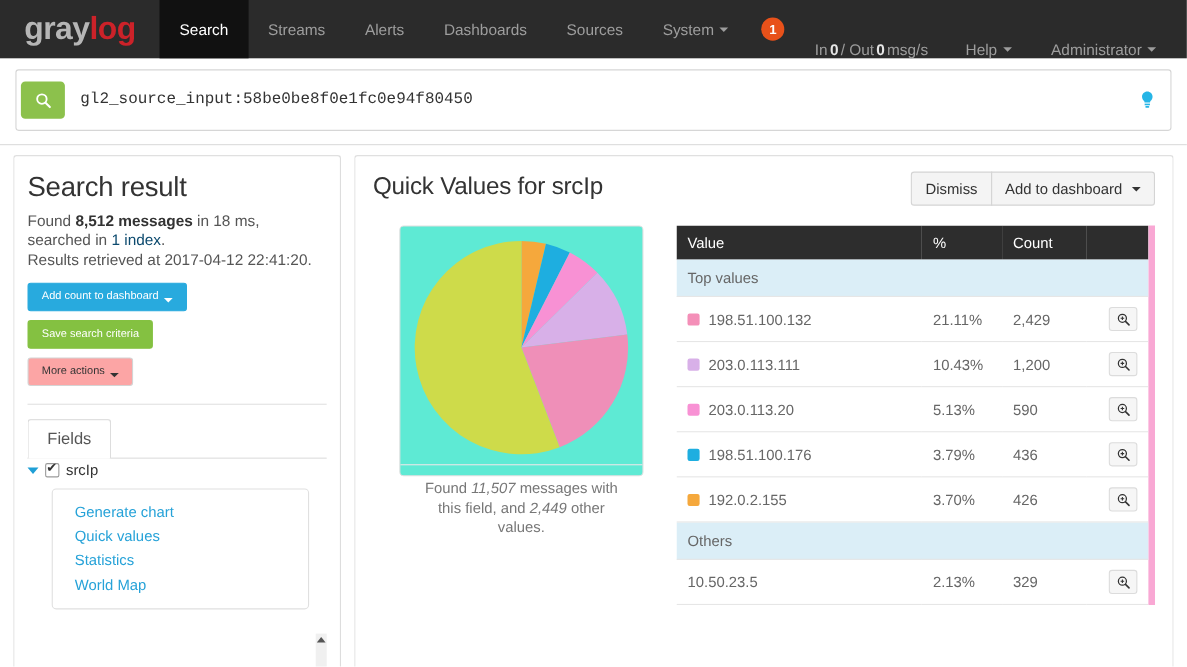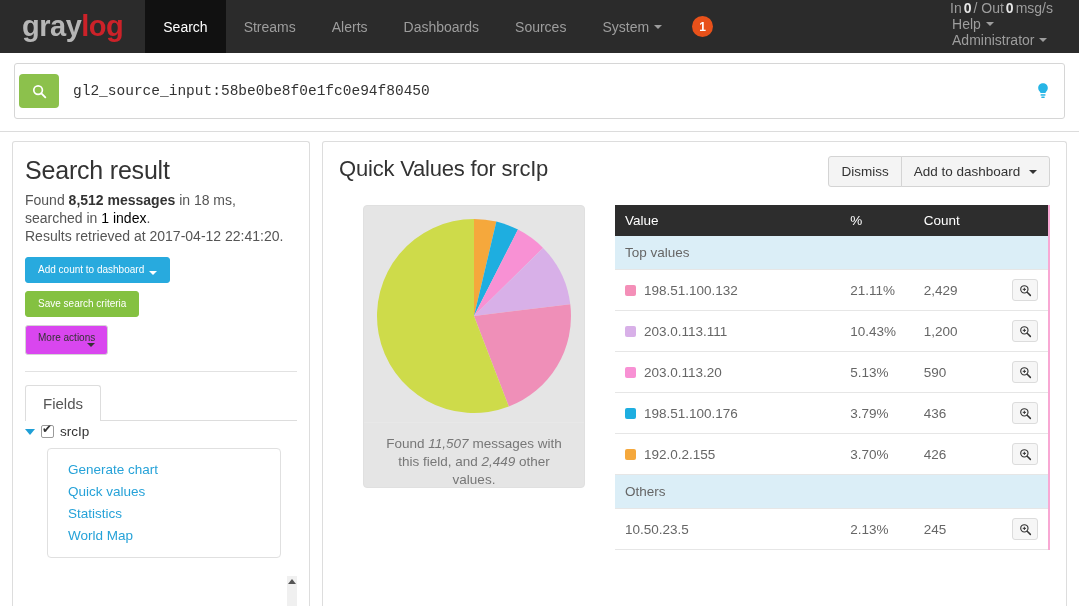--- a/index.html
+++ b/index.html
@@ -58,23 +58,22 @@
     color: #fff;
     font-size: 12px;
     font-weight: bold;
     padding: 0 7px;
     align-self: center;
     margin-left: 12px;
     cursor: pointer;
   }
   .nav-right {
     margin-left: auto;
-    display: flex; align-items: flex-start;
+    display: flex; align-items: flex-end;
     padding-right: 10px;
-    flex-direction: column;
   }
   .throughput {
     display: flex; align-items: center;
     color: #9d9d9d; padding: 0 16px;
     font-size: 14px; white-space: nowrap;
   }
   .throughput b { color: #e6e6e6; padding: 0 2px; }
 
   
   .searchbar-wrap {
@@ -143,36 +142,36 @@
     color: #333;
     letter-spacing: -0.2px;
   }
   .result-meta {
     font-size: 14px;
     line-height: 18px;
     color: #555;
     margin-bottom: 12px;
   }
   .result-meta b { color: #333; }
-  .result-meta a { color: #000000; text-decoration: none; cursor: pointer; }
+  .result-meta a { color: #0c4a6e; text-decoration: none; cursor: pointer; }
 
   .btn {
     display: inline-flex; align-items: flex-end;
     border-radius: 3px;
     padding: 7px 12px;
     font-size: 10px;
     cursor: pointer;
     border: 1px solid transparent;
     line-height: 1;
     margin-bottom: 8px;
   }
   .btn-info { background: #28aade; color: #fff; border-color: #28aade; }
   .btn-success { background: #84c141; color: #fff; border-color: #84c141; }
   .btn-default {
-    background: #d946ef; color: #333; border-color: #d4d4d4; flex-direction: column;
+    background: #fca5a5; color: #333; border-color: #d4d4d4;
   }
 
   .divider { height: 1px; background: #e2e2e2; margin: 8px 0 0 0; }
 
   .tabs {
     display: flex;
     margin-top: 13px;
     border-bottom: 1px solid #dddddd;
   }
   .tab {
@@ -322,23 +321,23 @@
     display: flex;
     margin-top: 18px;
     gap: 30px;
   }
 
   
   .pie-card {
     width: 222px;
     border: 1px solid #e0e0e0;
     border-radius: 4px;
-    background: #e5e5e5;
+    background: #5eead4;
     flex: none;
-    height: 283px;
+    height: 228px;
     display: flex; flex-direction: column;
     margin-left: 24px;
   }
   .pie-area {
     flex: 1;
     display: flex; align-items: center; justify-content: center;
     padding: 10px 0 6px 0;
   }
   .pie-caption {
     border-top: 1px solid #e8e8e8;
@@ -347,21 +346,21 @@
     line-height: 18px;
     text-align: center;
     color: #777;
   }
   .pie-caption i { font-style: italic; }
 
   
   .table-wrap {
     flex: 1;
     position: relative;
-    border-right: 2px solid #f9a8d4;
+    border-right: 6px solid #f9a8d4;
     max-height: 380px;
     overflow: hidden;
   }
   table.qv {
     width: 100%;
     border-collapse: collapse;
     font-size: 13.5px;
   }
   table.qv thead th {
     background: #2d2d2d;
@@ -659,21 +658,21 @@
     </svg>
                   </span>
                 </td>
               </tr>
               <tr class="section-row">
                 <td colspan="4">Others</td>
               </tr>
               <tr>
                 <td>10.50.23.5</td>
                 <td>2.13%</td>
-                <td>245</td>
+                <td>329</td>
                 <td>
                   <span class="zoom-btn">
     <svg width="13" height="13" viewBox="0 0 16 16">
       <circle cx="6.6" cy="6.6" r="4.5" fill="none" stroke="#333" stroke-width="1.4"></circle>
       <line x1="4.6" y1="6.6" x2="8.6" y2="6.6" stroke="#333" stroke-width="1.2"></line>
       <line x1="6.6" y1="4.6" x2="6.6" y2="8.6" stroke="#333" stroke-width="1.2"></line>
       <line x1="10.1" y1="10.1" x2="14" y2="14" stroke="#333" stroke-width="1.8" stroke-linecap="round"></line>
     </svg>
                   </span>
                 </td>

